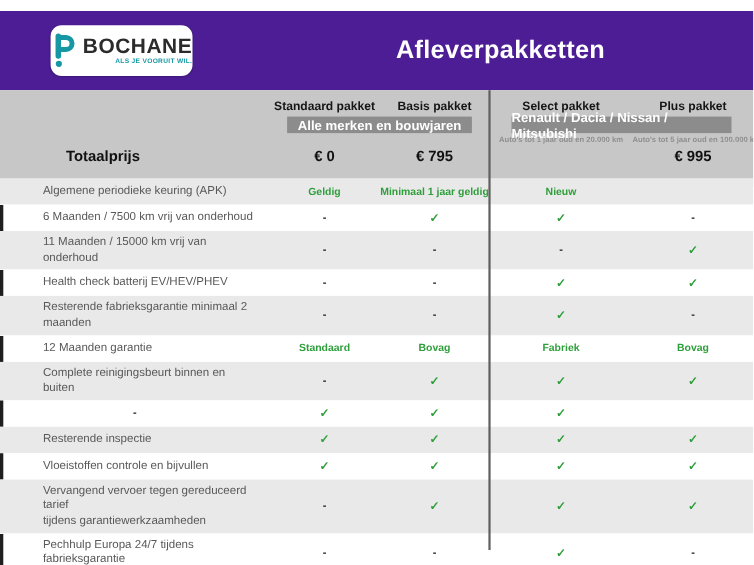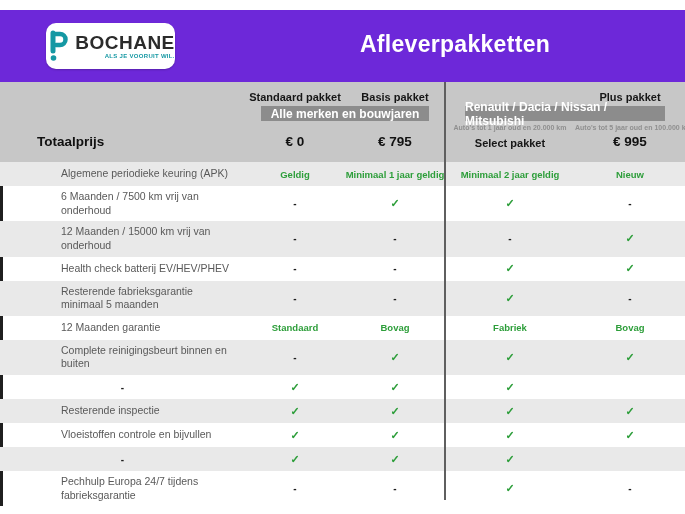--- a/index.html
+++ b/index.html
@@ -1,21 +1,21 @@
 <!DOCTYPE html>
 <html><head>
 <meta charset="utf-8">
 <style>
   * { margin:0; padding:0; box-sizing:border-box; }
   html,body { width:685px; height:514px; background:#fff;
     font-family:"Liberation Sans", sans-serif; }
   .page { position:relative; width:685px; height:514px; background:#fff; overflow:hidden; }
 
   
-  .banner { position:absolute; top:10px; left:0; width:685px; height:72px; background:#6d28d9; }
+  .banner { position:absolute; top:10px; left:0; width:685px; height:72px; background:#4c1d95; }
   .logo-box { position:absolute; left:46px; top:13px; width:129px; height:46px; background:#fff;
     border-radius:10px; display:flex; align-items:center; justify-content:center; gap:5px;
     box-shadow:0 1px 2px rgba(0,0,0,.2); }
   .logo-mark { flex:0 0 auto; display:flex; }
   .logo-words { display:flex; flex-direction:column; align-items:flex-end; }
   .logo-name { font-size:19px; font-weight:700; color:#2b2b2b; letter-spacing:.5px; line-height:1; }
   .logo-tagline { font-size:6px; font-weight:700; color:#1598a3; letter-spacing:.3px; margin-top:1px; }
   .page-title { position:absolute; left:455px; top:50%; transform:translate(-50%,-54%);
     color:#fff; font-size:23px; font-weight:800; letter-spacing:.3px; white-space:nowrap; }
 
@@ -25,31 +25,31 @@
     display:grid; grid-template-columns:245px 100px 100px 130px 110px;
     grid-template-rows:22px 17px 11px 18px; }
   .pkg-name { align-self:end; text-align:center; font-size:11px; font-weight:700; color:#161616; padding-bottom:1px; }
   .pkg-name.c2{grid-column:2} .pkg-name.c3{grid-column:3} .pkg-name.c4{grid-column:4} .pkg-name.c5{grid-column:5}
   .pill { grid-row:2; background:#8c8c8c; color:#fff; font-size:12px; font-weight:700;
     display:flex; align-items:center; justify-content:center; margin-top:2px; }
   .pill.left { grid-column:2/4; margin-left:16px; margin-right:16px; }
   .pill.right { grid-column:4/6; margin-left:20px; margin-right:20px; }
   .pkg-note { grid-row:3; text-align:center; font-size:7px; font-weight:700; color:#8f8f8f; padding-top:3px; white-space:nowrap; }
   .pkg-note.c4{grid-column:4} .pkg-note.c5{grid-column:5}
-  .total-label { grid-row:4; grid-column:1; align-self:center; padding-left:37px;
+  .total-label { grid-row:4; grid-column:1; align-self:center; padding-left:60px;
     font-size:13.5px; font-weight:700; color:#111; }
   .price { grid-row:4; align-self:center; text-align:center; font-size:13.5px; font-weight:700; color:#111; }
   .price.c2{grid-column:2} .price.c3{grid-column:3} .price.c4{grid-column:4} .price.c5{grid-column:5}
 
   
   .tbody { position:absolute; top:162px; left:0; width:685px; }
   .trow { min-height:24px; align-items:center; }
   .trow:nth-child(odd) { background:#e9e9e9; }
   .trow:nth-child(even) { background:#fff; box-shadow:inset 3px 0 0 #1f1f1f; }
-  .feature-label { padding:4px 12px 4px 61px; font-size:10.5px; color:#595959; line-height:1.3;
+  .feature-label { padding:4px 12px 4px 39px; font-size:10.5px; color:#595959; line-height:1.3;
     white-space:pre-line; }
   .cell { text-align:center; }
   .cell.check { color:#2d9e3a; font-size:11px; font-weight:700; }
   .cell.dash { color:#1d1d1d; font-size:10px; font-weight:700; }
   .cell.textval { color:#2d9e3a; font-size:9.5px; font-weight:700; }
 
   
   .vdivider { position:absolute; left:444px; top:82px; width:2px; height:418px; background:#5f5f5f; }
 </style>
 </head>
@@ -70,71 +70,70 @@
         <span class="logo-name">BOCHANE</span>
         <span class="logo-tagline">ALS JE VOORUIT WIL.</span>
       </span>
     </div>
     <h1 class="page-title">Afleverpakketten</h1>
   </div>
 
   <div class="thead">
     <div class="pkg-name c2">Standaard pakket</div>
     <div class="pkg-name c3">Basis pakket</div>
+    <div class="pkg-name c4">Select pakket</div>
     <div class="pkg-name c5">Plus pakket</div>
-    <div class="pkg-name c4">Select pakket</div>
 
     <div class="pill left">Alle merken en bouwjaren</div>
     <div class="pill right">Renault / Dacia / Nissan / Mitsubishi</div>
 
     <div class="pkg-note c4">Auto's tot 1 jaar oud en 20.000 km</div>
     <div class="pkg-note c5">Auto's tot 5 jaar oud en 100.000 km</div>
 
     <div class="total-label">Totaalprijs</div>
     <div class="price c2">€ 0</div>
     <div class="price c3">€ 795</div>
     <div class="price c5">€ 995</div>
   </div>
 
   <div class="tbody">
 
   <div class="trow grid-cols">
     <div class="feature-label">Algemene periodieke keuring (APK)</div>
     <div class="cell textval">Geldig</div>
     <div class="cell textval">Minimaal 1 jaar geldig</div>
-    <div class="cell textval">Minimaal 2 jaar geldig</div>
     <div class="cell textval">Nieuw</div>
   </div>
 
   <div class="trow grid-cols">
     <div class="feature-label">6 Maanden / 7500 km vrij van onderhoud</div>
     <div class="cell dash">-</div>
     <div class="cell check">✓</div>
     <div class="cell check">✓</div>
     <div class="cell dash">-</div>
   </div>
 
   <div class="trow grid-cols">
-    <div class="feature-label">12 Maanden / 15000 km vrij van onderhoud</div>
+    <div class="feature-label">11 Maanden / 15000 km vrij van onderhoud</div>
     <div class="cell dash">-</div>
     <div class="cell dash">-</div>
     <div class="cell dash">-</div>
     <div class="cell check">✓</div>
   </div>
 
   <div class="trow grid-cols">
     <div class="feature-label">Health check batterij EV/HEV/PHEV</div>
     <div class="cell dash">-</div>
     <div class="cell dash">-</div>
     <div class="cell check">✓</div>
     <div class="cell check">✓</div>
   </div>
 
   <div class="trow grid-cols">
-    <div class="feature-label">Resterende fabrieksgarantie minimaal 5 maanden</div>
+    <div class="feature-label">Resterende fabrieksgarantie minimaal 2 maanden</div>
     <div class="cell dash">-</div>
     <div class="cell dash">-</div>
     <div class="cell check">✓</div>
     <div class="cell dash">-</div>
   </div>
 
   <div class="trow grid-cols">
     <div class="feature-label">12 Maanden  garantie</div>
     <div class="cell textval">Standaard</div>
     <div class="cell textval">Bovag</div>
@@ -167,20 +166,22 @@
 
   <div class="trow grid-cols">
     <div class="feature-label">Vloeistoffen controle en bijvullen</div>
     <div class="cell check">✓</div>
     <div class="cell check">✓</div>
     <div class="cell check">✓</div>
     <div class="cell check">✓</div>
   </div>
 
   <div class="trow grid-cols">
+    <div class="feature-label">Vervangend vervoer tegen gereduceerd tarief
+tijdens garantiewerkzaamheden</div>
     <div class="cell dash">-</div>
     <div class="cell check">✓</div>
     <div class="cell check">✓</div>
     <div class="cell check">✓</div>
   </div>
 
   <div class="trow grid-cols">
     <div class="feature-label">Pechhulp Europa 24/7 tijdens fabrieksgarantie</div>
     <div class="cell dash">-</div>
     <div class="cell dash">-</div>

